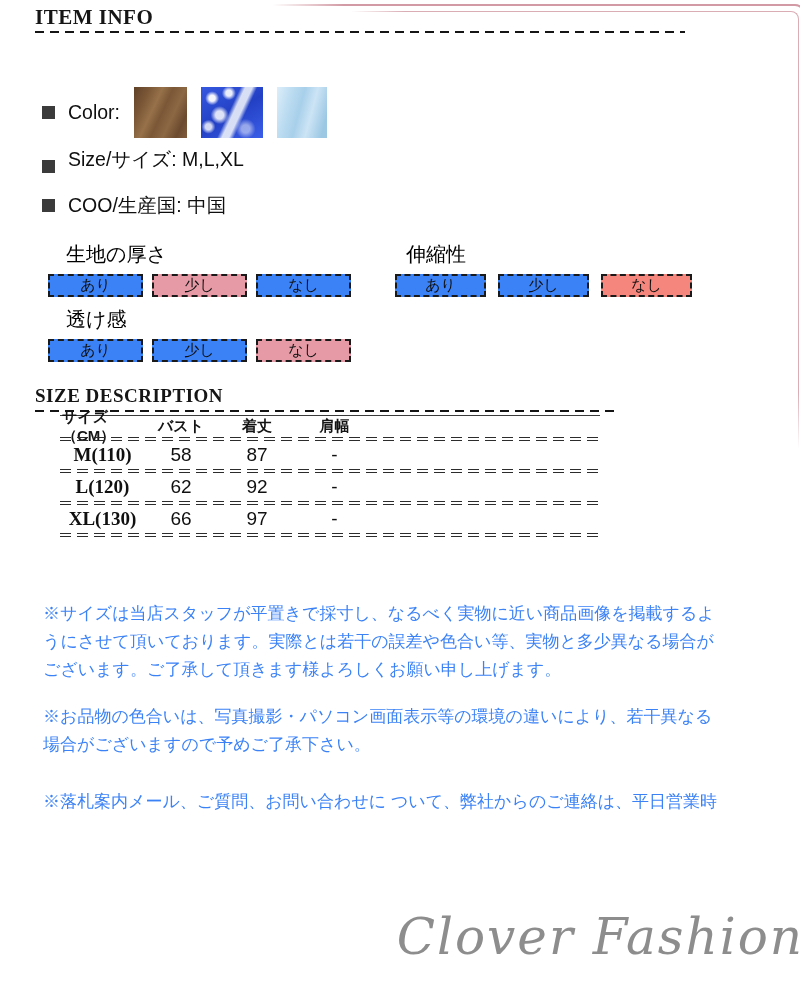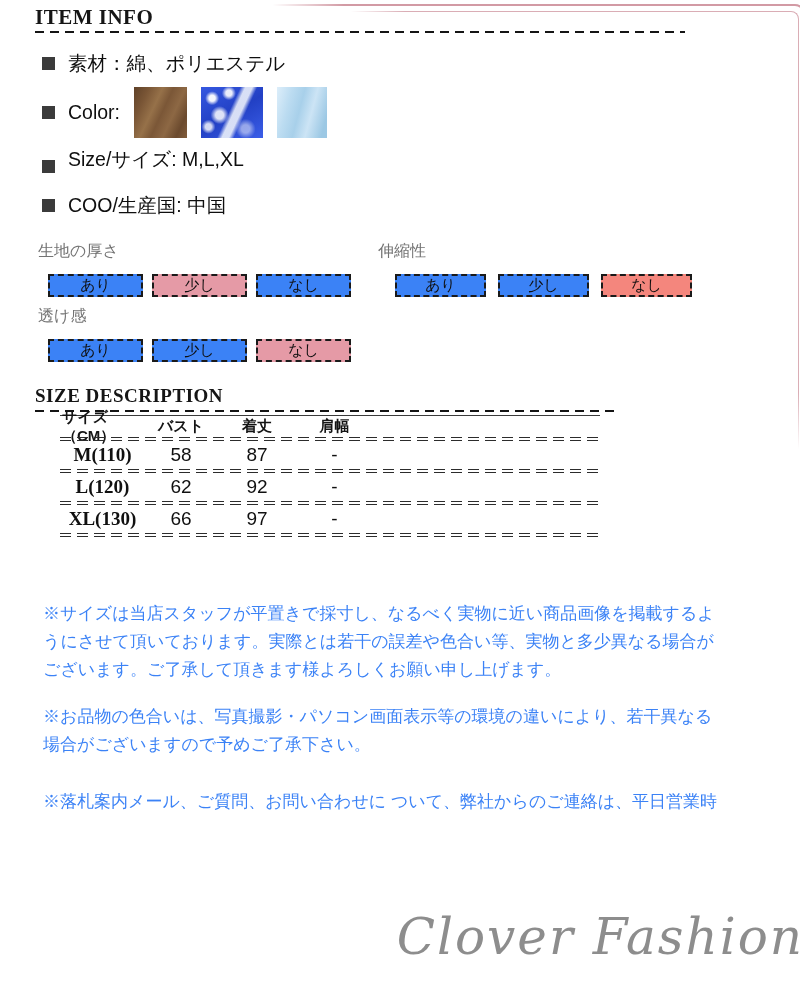--- a/index.html
+++ b/index.html
@@ -41,21 +41,21 @@
     radial-gradient(circle at 45% 12%,rgba(255,255,255,.9) 3px,rgba(255,255,255,0) 7px),
     radial-gradient(circle at 30% 55%,rgba(255,255,255,.85) 4px,rgba(255,255,255,0) 9px),
     radial-gradient(circle at 12% 78%,rgba(255,255,255,.8) 3px,rgba(255,255,255,0) 7px),
     radial-gradient(circle at 72% 82%,rgba(255,255,255,.5) 4px,rgba(255,255,255,0) 10px),
     linear-gradient(115deg,rgba(255,255,255,0) 46%,rgba(235,240,250,.9) 52%,rgba(235,240,250,.9) 60%,rgba(255,255,255,0) 66%),
     linear-gradient(150deg,#3558e0 0%,#2240c4 50%,#3b5ee8 100%);}
   .swatch-lblue{width:50px;background:linear-gradient(105deg,#ddeefa,#bcdcf1 25%,#a8d0ea 45%,
     #cce4f5 65%,#9cc8e4 90%);}
 
   
-  .attr-title{position:absolute;font-size:16px;color:#737373;}
+  .attr-title{position:absolute;font-size:20px;color:#000000;margin-left:28px;}
   .opt-row{position:absolute;display:flex;}
   .opt{box-sizing:border-box;height:23px;border:2px dashed #1a1a1a;display:flex;
     align-items:center;justify-content:center;font-size:15px;color:#0f0f0f;background:#3b82f6;}
   .row-a .opt{width:95px;margin-right:9px;}
   .row-b .opt{width:91px;margin-right:12px;}
   .sel-pink{background:#e59aa6;}
   .sel-salmon{background:#f4867d;}
 
   
   #size-table{position:absolute;left:60px;top:415px;width:540px;display:grid;
@@ -88,24 +88,20 @@
   <div class="frame" id="frame-outer"></div>
   <div class="frame" id="frame-inner"></div>
   <div class="fade" id="fade-outer-left"></div>
   <div class="fade" id="fade-inner-left"></div>
   <div class="fade" id="fade-inner-bottom"></div>
   <div class="fade" id="fade-outer-bottom"></div>
 
   <div class="serif-head" style="left:35px;top:5px;">ITEM INFO</div>
   <div class="dash-line" style="left:35px;top:31px;width:650px;"></div>
 
-  <div class="bullet-row" style="top:50px;">
-    <span class="sq"></span>
-    <span class="b-text">素材：綿、ポリエステル</span>
-  </div>
 
   <div class="bullet-row" style="top:86px;height:52px;text-align:center;">
     <span class="sq"></span>
     <span class="b-text">Color:</span>
     <span class="swatch swatch-brown"></span>
     <span class="swatch swatch-bluepat"></span>
     <span class="swatch swatch-lblue"></span>
   </div>
 
   <div class="bullet-row" style="top:146px;align-items:flex-end;">

